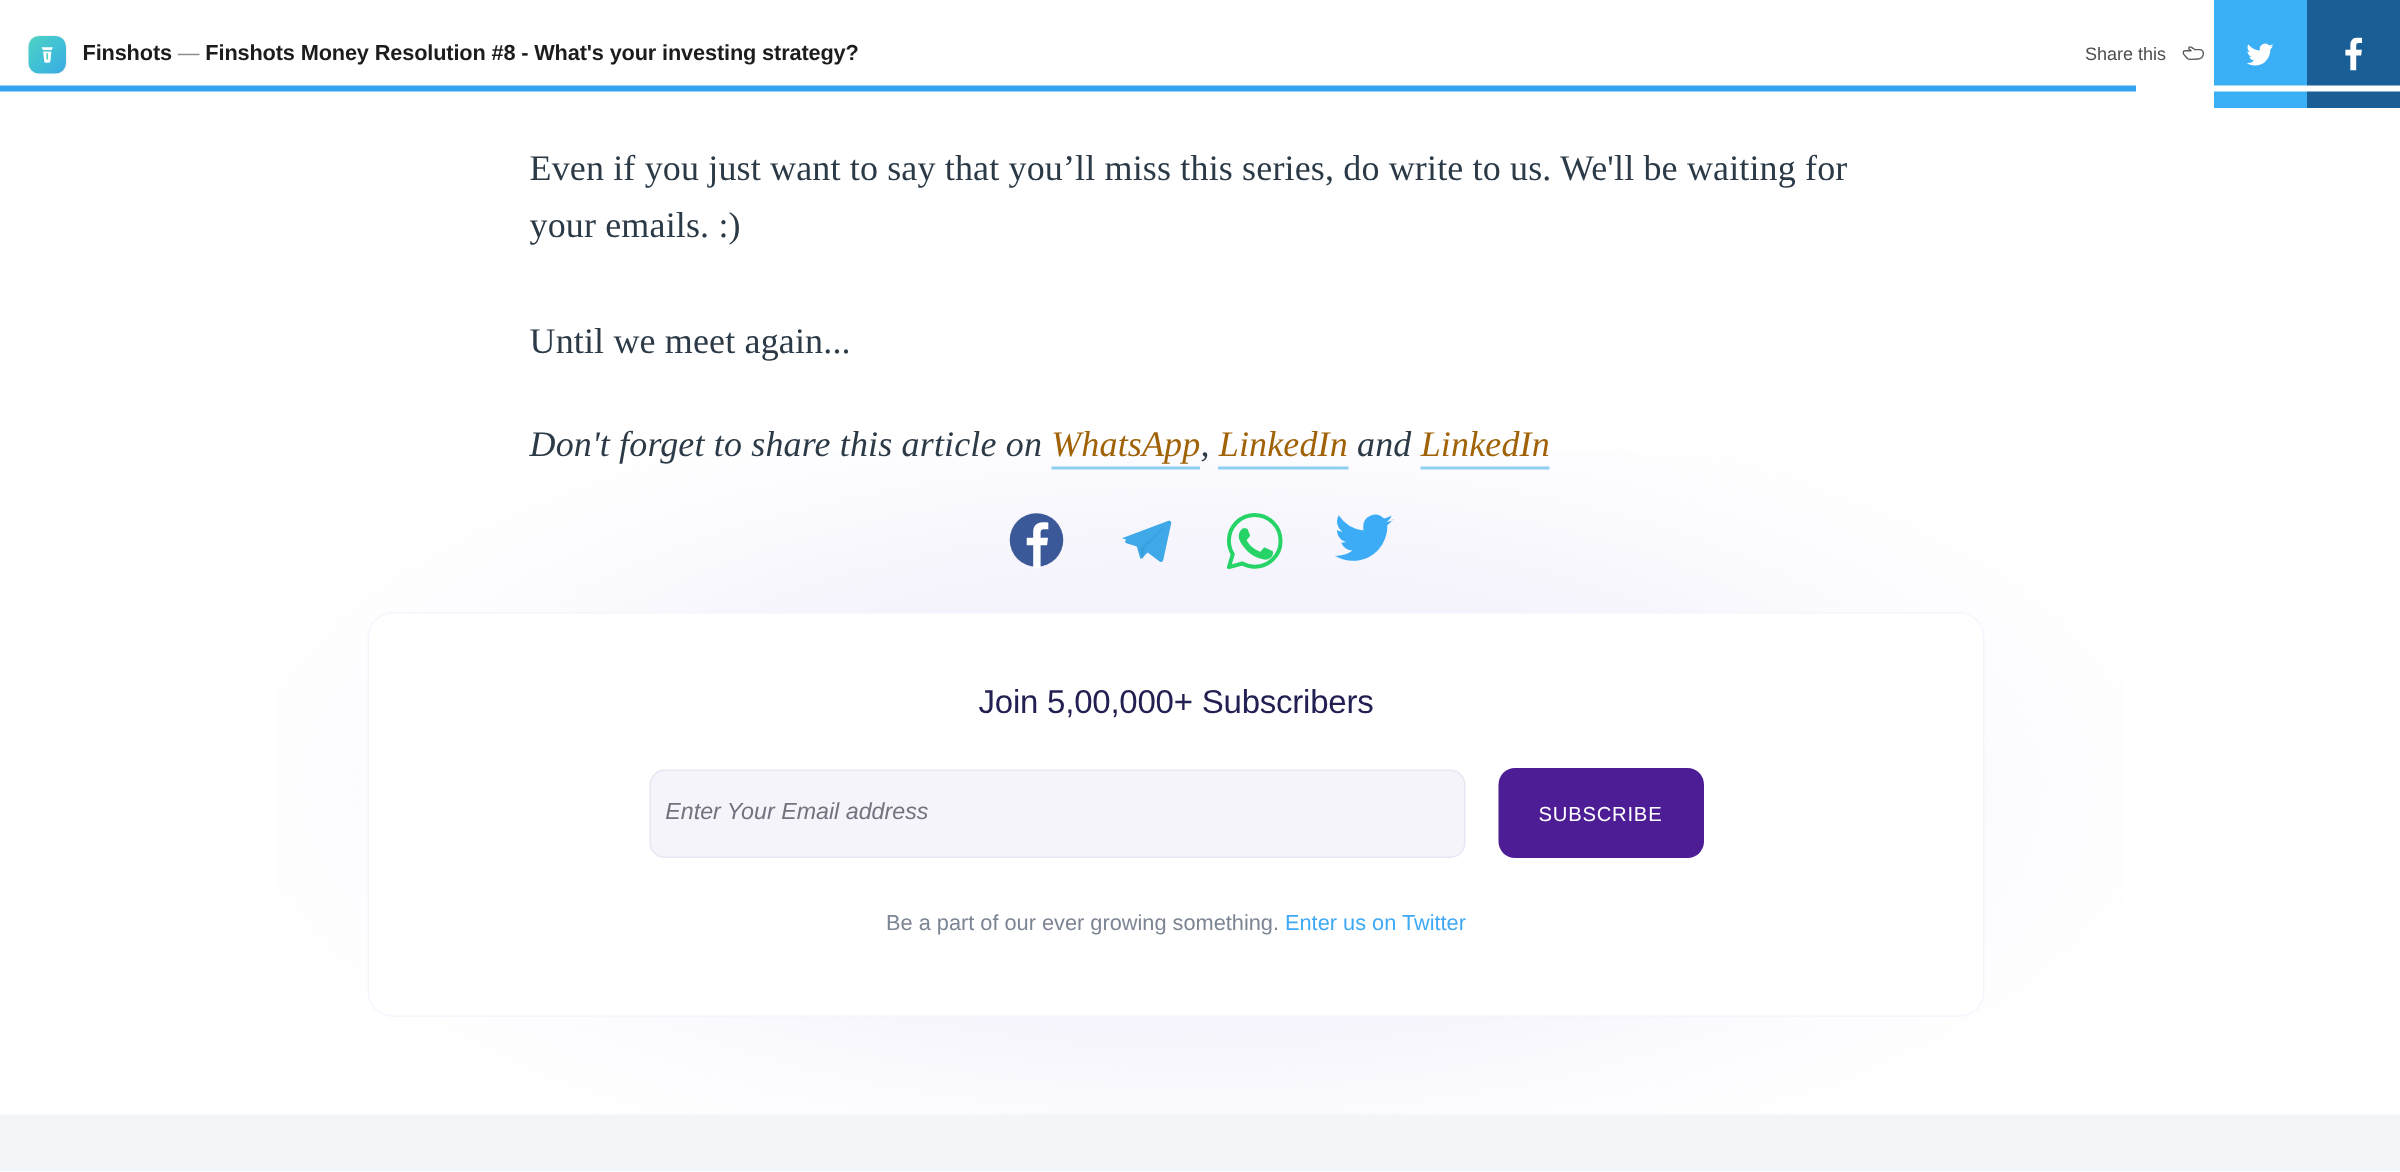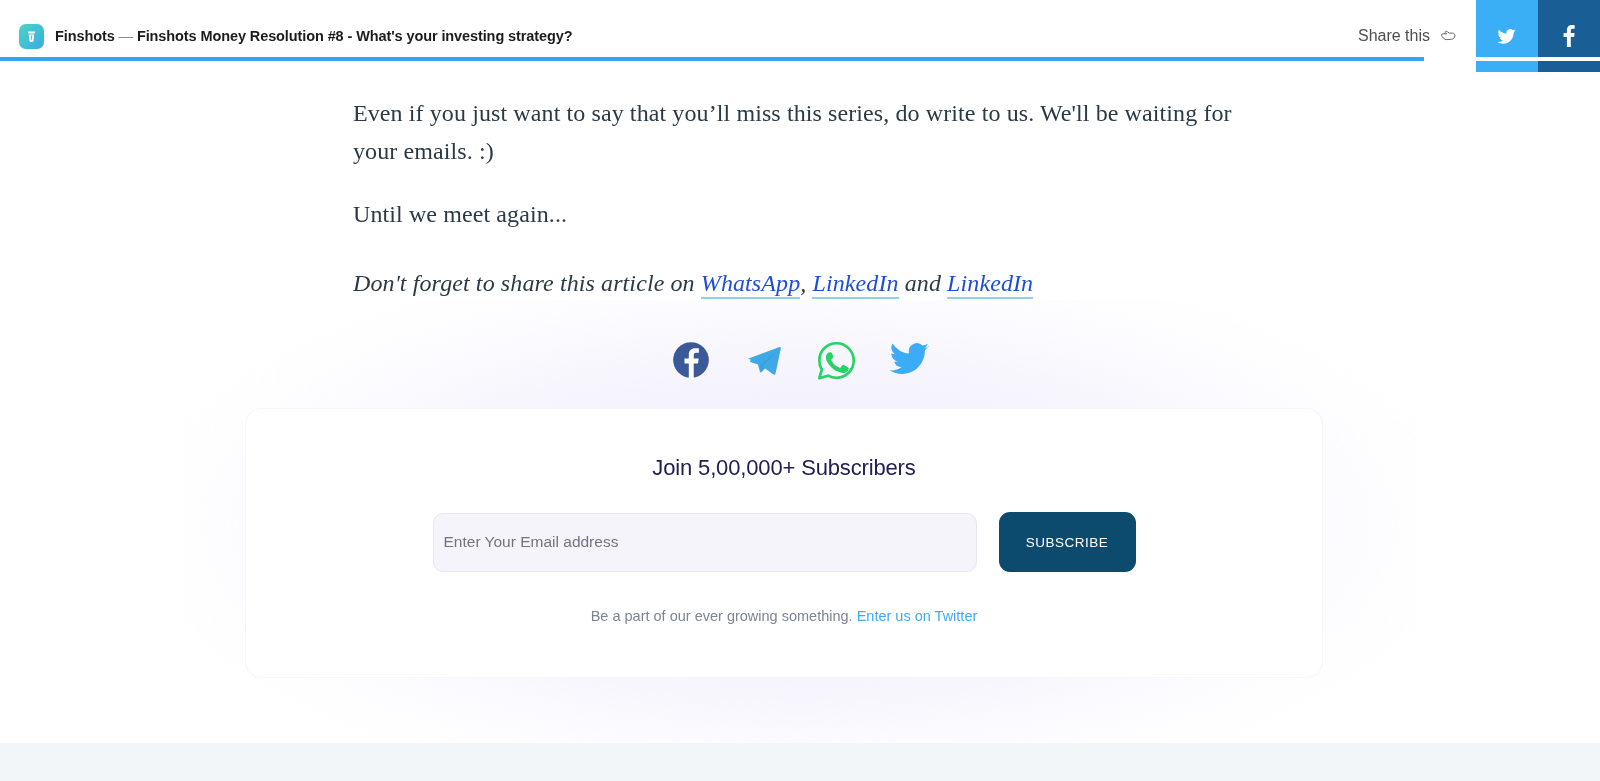--- a/index.html
+++ b/index.html
@@ -85,22 +85,22 @@
   .header-right {
     display: flex;
     align-items: stretch;
     flex: 0 0 auto;
   }
 
   .share-this {
     display: flex;
     align-items: center;
     gap: 9px;
-    padding: 0 18px 0 14px;
-    font-size: 16px;
+    padding: 0 4px 0 14px;
+    font-size: 12px;
     color: #4e4e4e;
     white-space: nowrap;
   }
   .hand-icon { display: block; }
 
   .hdr-social {
     width: 62px;
     display: flex;
     align-items: center;
     justify-content: center;
@@ -138,25 +138,25 @@
     color: #2b3a46;
   }
 
   .prose p {
     font-size: 24px;
     line-height: 38px;
     letter-spacing: 0.1px;
   }
 
   .p-1 { margin-top: 33px; }
-  .p-2 { margin-top: 25px; }
+  .p-2 { margin-top: 39px; }
   .p-3 { margin-top: 31px; font-style: italic; }
 
   .prose a.inline-link {
-    color: #1d4ed8;
+    color: #a16207;
     text-decoration: none;
     border-bottom: 2px solid #8fd0f2;
     padding-bottom: 1px;
     margin-top: 17px;
   }
 
   
   .halo {
     position: absolute;
     left: 184px;
@@ -228,29 +228,30 @@
     width: 544px;
     height: 59px;
     border-radius: 10px;
     background: #f5f4fa;
     border: 1px solid #e8e6f2;
     padding: 0 10px;
     font-size: 15.5px;
     color: #3b3b46;
     font-family: "Liberation Sans", sans-serif;
     outline: none;
+    font-style: italic;
   }
   .email-input::placeholder { color: #737380; }
 
   .subscribe-btn {
     width: 137px;
     height: 60px;
     border: none;
     border-radius: 11px;
-    background: #0c4a6e;
+    background: #4c1d95;
     color: #ffffff;
     font-size: 13.5px;
     letter-spacing: 0.5px;
     font-family: "Liberation Sans", sans-serif;
     cursor: pointer;
   }
 
   .community-line {
     margin-top: 36px;
     font-size: 14.5px;

